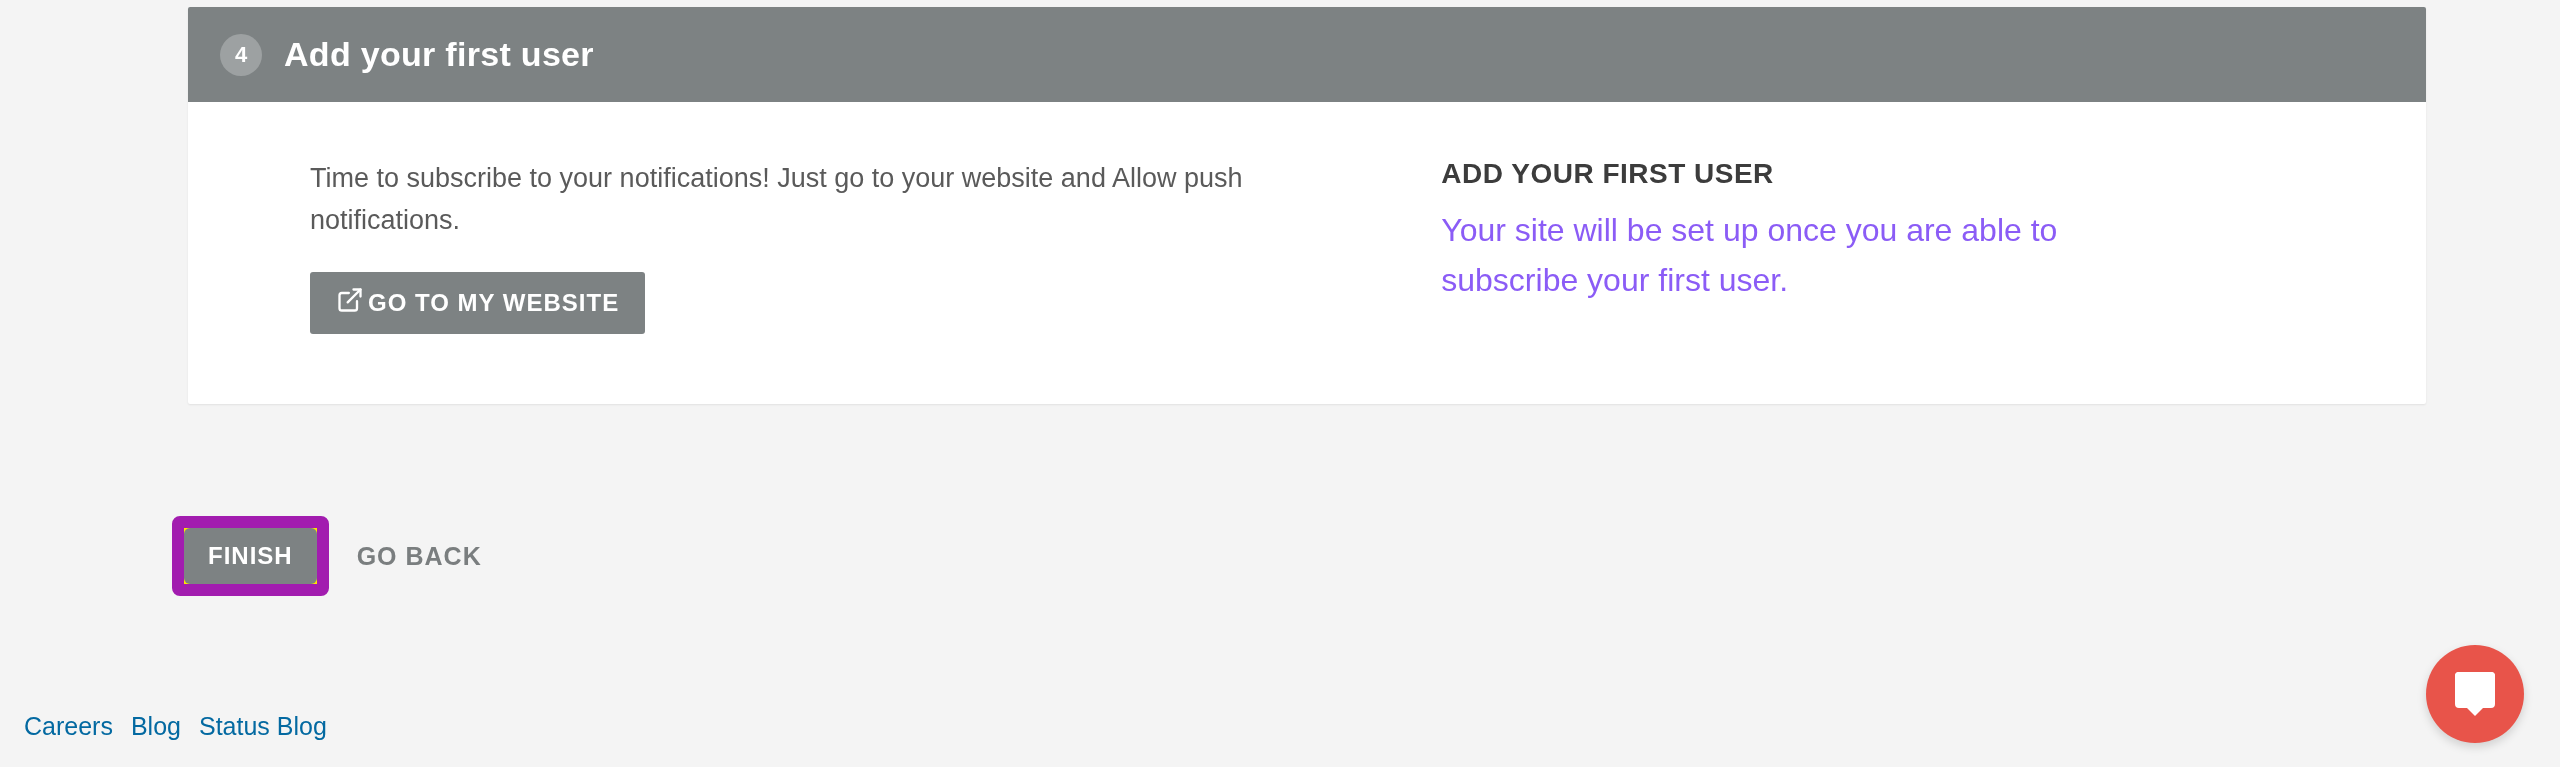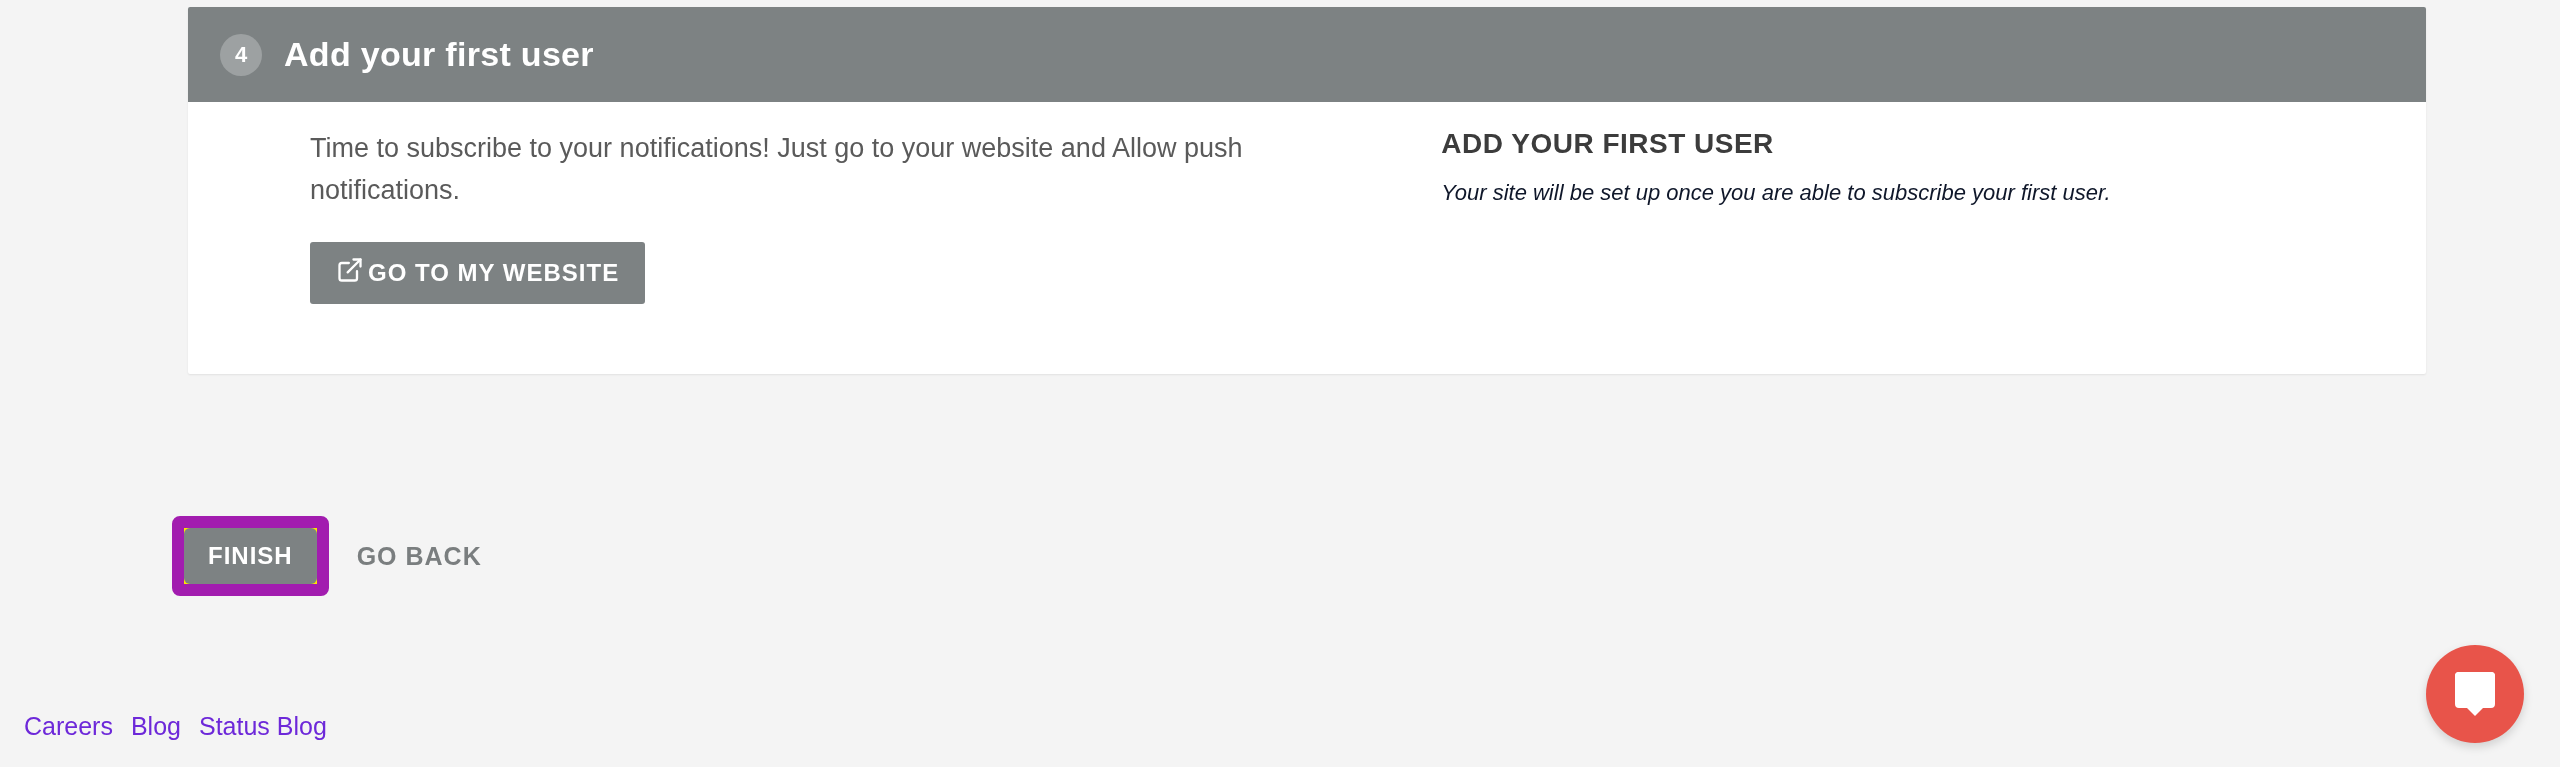--- a/index.html
+++ b/index.html
@@ -48,21 +48,21 @@
 
   .card-title {
     color: #fff;
     font-size: 34px;
     font-weight: 700;
     letter-spacing: 0.3px;
   }
 
   .card-body {
     display: flex;
-    padding: 26px 0 70px 0;
+    padding: 56px 0 70px 0;
   }
 
   .left-col {
     flex: 0 0 56%;
     padding-left: 122px;
     padding-right: 60px;
   }
 
   .instruction-text {
     font-size: 27px;
@@ -95,25 +95,24 @@
 
   .right-title {
     font-size: 28px;
     font-weight: 800;
     letter-spacing: 0.5px;
     color: #3c3c3c;
     margin-bottom: 16px;
   }
 
   .right-desc {
-    font-size: 22px;
+    font-size: 32px;
     line-height: 1.55;
-    color: #0f172a;
+    color: #8b5cf6;
     max-width: 760px;
-    font-style: italic;
   }
 
   .actions-row {
     position: absolute;
     left: 172px;
     top: 516px;
     display: flex;
     align-items: center;
   }
 
@@ -149,21 +148,21 @@
   }
 
   .footer-links {
     position: absolute;
     left: 24px;
     bottom: 26px;
     display: flex;
     gap: 18px;
   }
   .footer-links a {
-    color: #6d28d9;
+    color: #0369a1;
     text-decoration: none;
     font-size: 25px;
     cursor: pointer;
   }
 
   .chat-bubble {
     position: absolute;
     right: 36px;
     bottom: 24px;
     width: 98px;

